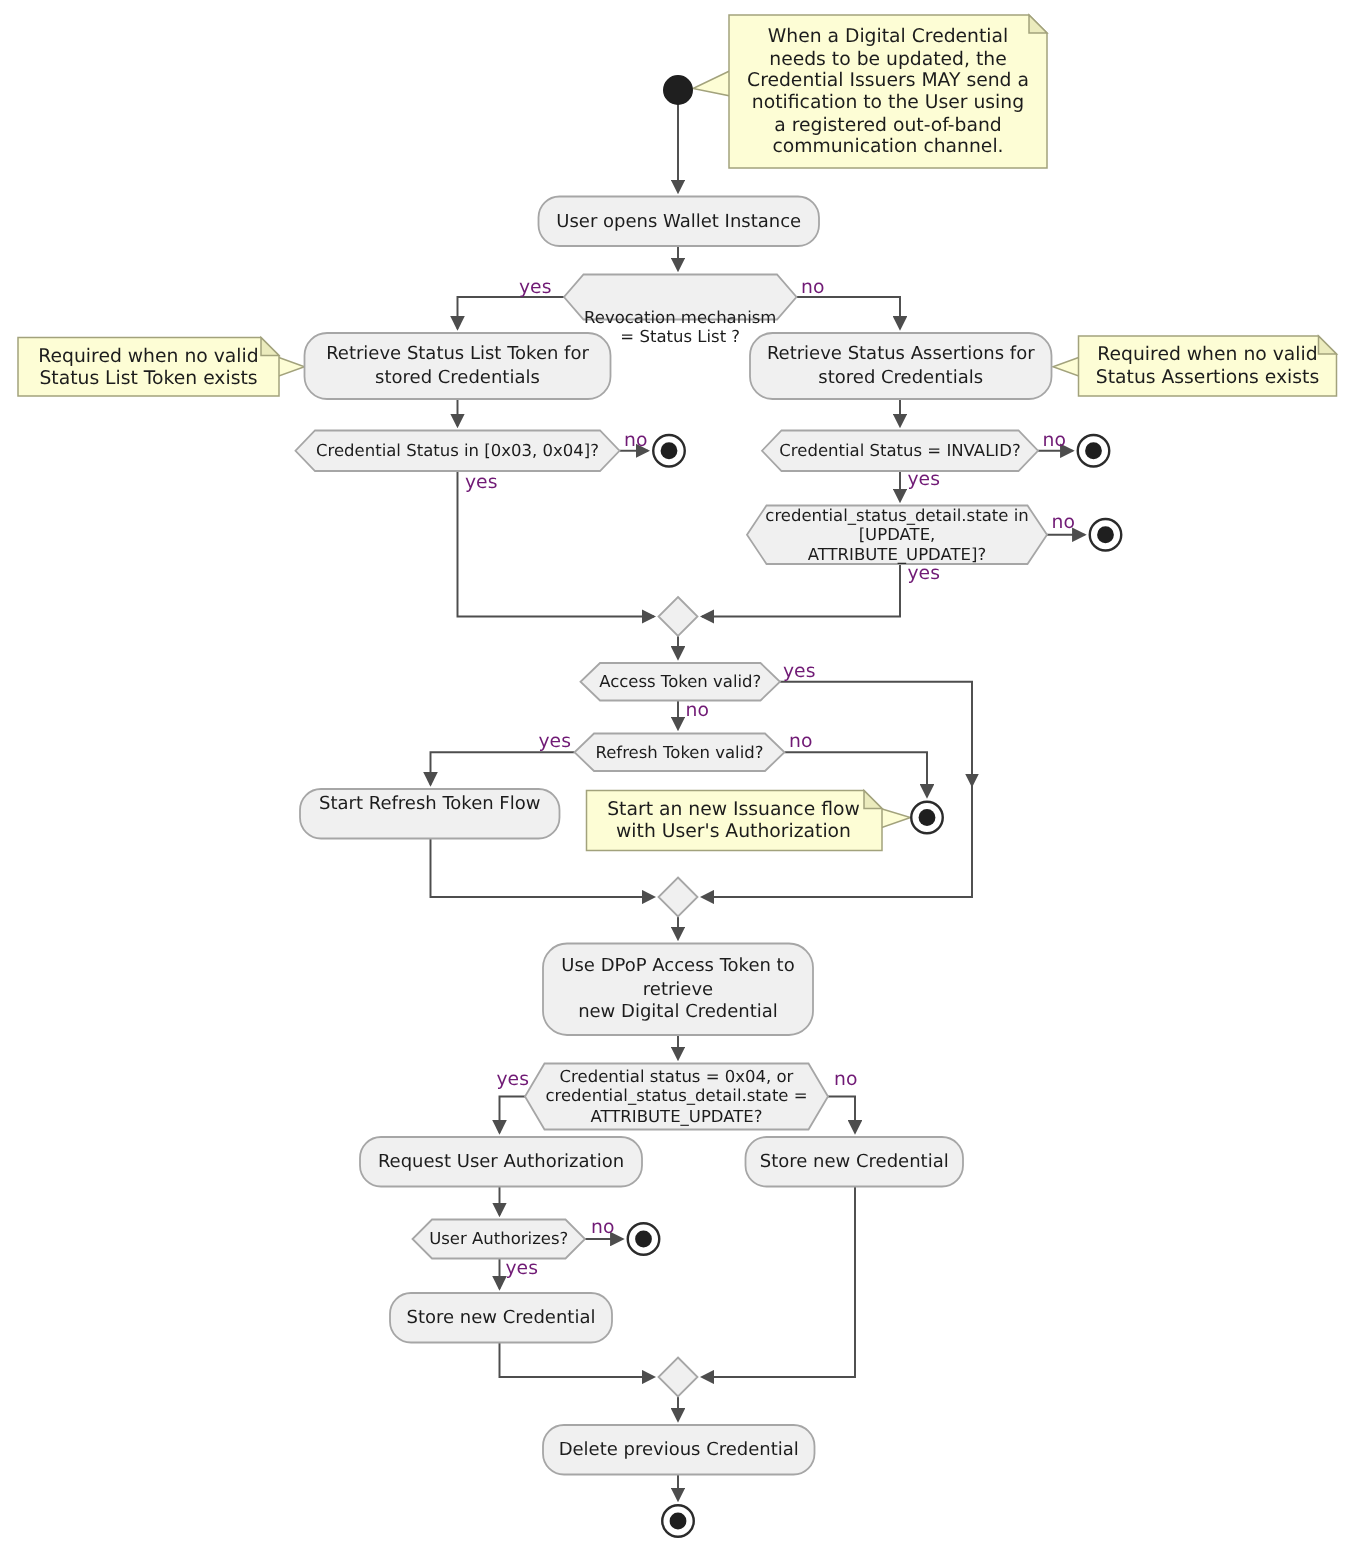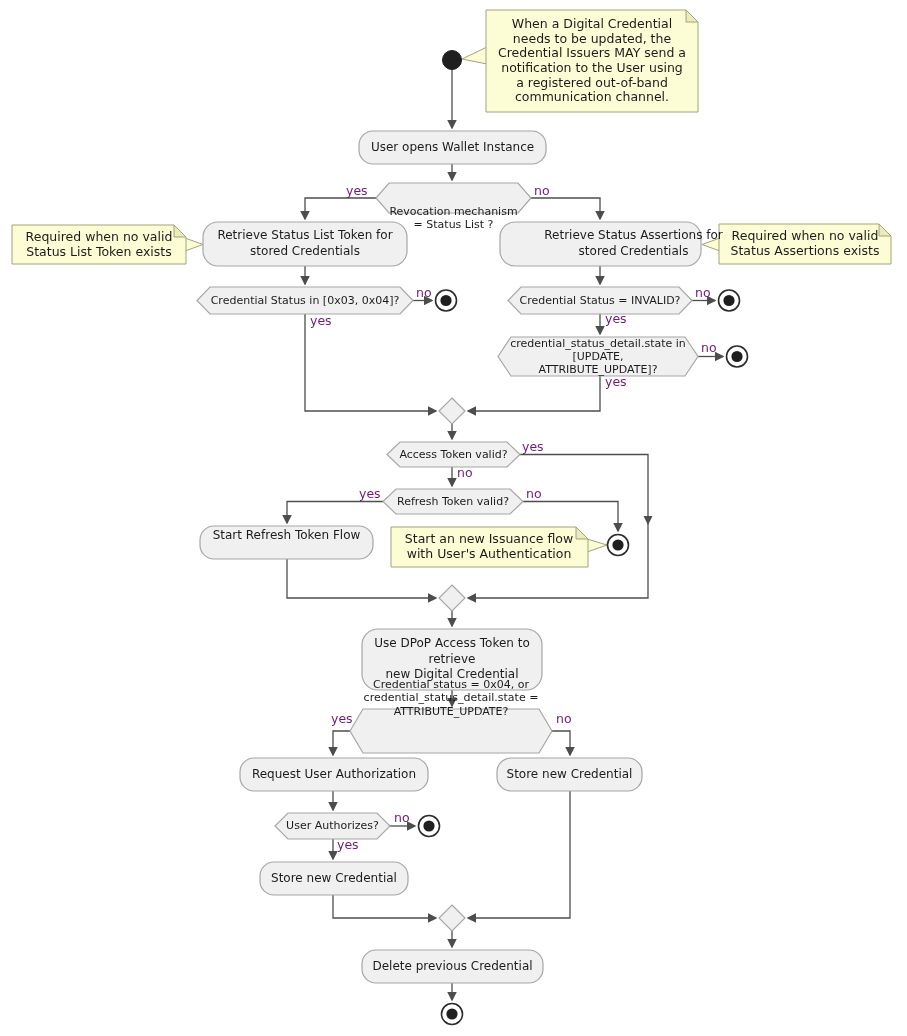--- a/index.html
+++ b/index.html
@@ -128,46 +128,46 @@
 needs to be updated, the
 Credential Issuers MAY send a
 notification to the User using
 a registered out-of-band
 communication channel.</div>
   <div class="txt note-label" style="left:16px; top:227px; width:166px; height:35px;">Required when no valid
 Status List Token exists</div>
   <div class="txt note-label" style="left:722px; top:226px; width:166px; height:36px;">Required when no valid
 Status Assertions exists</div>
   <div class="txt note-label" style="left:394px; top:529px; width:190px; height:36px;">Start an new Issuance flow
-with User's Authentication</div>
+with User's Authorization</div>
 
   <div class="txt activity-label" style="left:359px; top:131px; width:187px; height:33px;">User opens Wallet Instance</div>
   <div class="txt activity-label" style="left:203px; top:222px; width:204px; height:44px;">Retrieve Status List Token for
 stored Credentials</div>
-  <div class="txt activity-label" style="left:500px; top:222px; width:201px; height:44px;padding-left:33px;">Retrieve Status Assertions for
+  <div class="txt activity-label" style="left:500px; top:222px; width:201px; height:44px;">Retrieve Status Assertions for
 stored Credentials</div>
   <div class="txt activity-label" style="left:200px; top:526px; width:173px; height:19px;">Start Refresh Token Flow</div>
   <div class="txt activity-label" style="left:240px; top:758px; width:188px; height:33px;">Request User Authorization</div>
   <div class="txt activity-label" style="left:362px; top:629px; width:180px; height:61px;">Use DPoP Access Token to
 retrieve
 new Digital Credential</div>
   <div class="txt activity-label" style="left:497px; top:758px; width:145px; height:33px;">Store new Credential</div>
   <div class="txt activity-label" style="left:260px; top:862px; width:148px; height:33px;">Store new Credential</div>
   <div class="txt activity-label" style="left:362px; top:950px; width:181px; height:33px;">Delete previous Credential</div>
 
   <div class="txt hex-label" style="left:376px; top:183px; width:155px; height:30px;margin-top:20px;">Revocation mechanism
 = Status List ?</div>
   <div class="txt hex-label" style="left:197px; top:287px; width:216px; height:27px;">Credential Status in [0x03, 0x04]?</div>
   <div class="txt hex-label" style="left:508px; top:287px; width:184px; height:27px;">Credential Status = INVALID?</div>
   <div class="txt hex-label" style="left:498px; top:337px; width:200px; height:39px;">credential_status_detail.state in
 [UPDATE,
 ATTRIBUTE_UPDATE]?</div>
   <div class="txt hex-label" style="left:387px; top:442px; width:133px; height:25px;">Access Token valid?</div>
   <div class="txt hex-label" style="left:383px; top:489px; width:140px; height:25px;">Refresh Token valid?</div>
-  <div class="txt hex-label" style="left:350px; top:676px; width:202px; height:44px;">Credential status = 0x04, or
+  <div class="txt hex-label" style="left:350px; top:709px; width:202px; height:44px;">Credential status = 0x04, or
 credential_status_detail.state =
 ATTRIBUTE_UPDATE?</div>
   <div class="txt hex-label" style="left:275px; top:813px; width:115px; height:26px;">User Authorizes?</div>
 
   <span class="edge-label" style="left:346px; top:185px;">yes</span>
   <span class="edge-label" style="left:534px; top:185px;">no</span>
   <span class="edge-label" style="left:416px; top:287px;">no</span>
   <span class="edge-label" style="left:310px; top:315px;">yes</span>
   <span class="edge-label" style="left:695px; top:287px;">no</span>
   <span class="edge-label" style="left:605px; top:313px;">yes</span>

